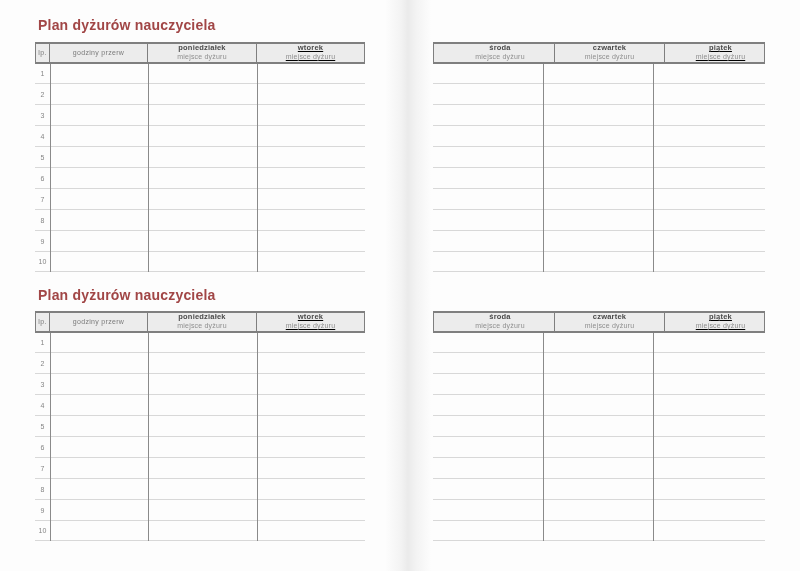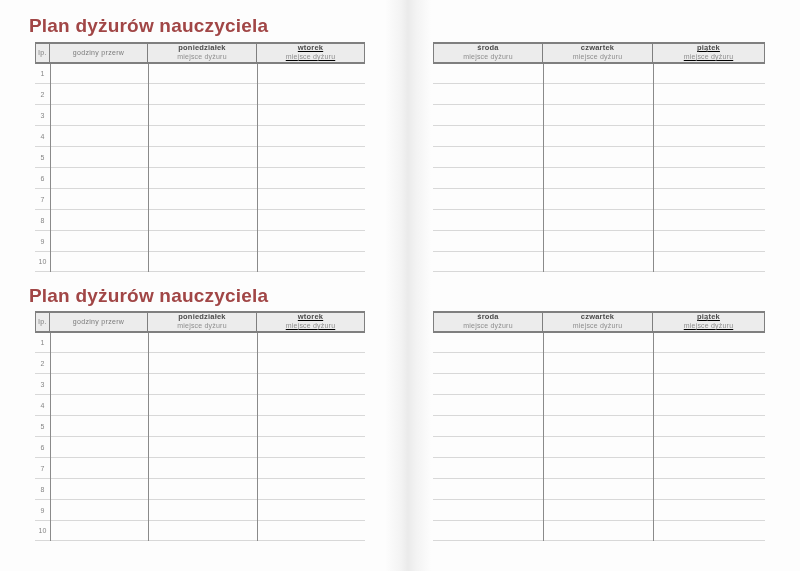--- a/index.html
+++ b/index.html
@@ -22,22 +22,22 @@
       rgba(110,110,110,0) 0%,
       rgba(110,110,110,0.07) 35%,
       rgba(110,110,110,0.13) 50%,
       rgba(110,110,110,0.07) 68%,
       rgba(110,110,110,0) 100%);
     pointer-events: none;
   }
 
   .page-title {
     position: absolute;
-    left: 29px;
-    font-size: 19px;
+    left: 38px;
+    font-size: 14px;
     line-height: 15px;
     font-weight: bold;
     letter-spacing: 0.2px;
     color: var(--accent, #a14646);
   }
   .title-top { top: 18px; }
   .title-bottom { top: 288px; }
 
   .dtable { position: absolute; }
   .lt { left: 35px;  width: 330px; }
@@ -49,21 +49,21 @@
   .thead {
     display: grid;
     box-sizing: border-box;
     height: 21.5px;
     background: var(--header-bg, #ececec);
     border: 1px solid var(--header-border, #7f7f7f);
     border-top-width: 2px;
     border-bottom-width: 2px;
   }
   .cols-l { grid-template-columns: 14px 98px 109px 107px; }
-  .cols-r { grid-template-columns: 109px 110px 111px; }
+  .cols-r { grid-template-columns: 109px 110px 111px; padding-left: 12px; }
   .th {
     display: flex;
     flex-direction: column;
     align-items: center;
     justify-content: center;
     gap: 1px;
     border-right: 1px solid var(--header-border, #7f7f7f);
     overflow: hidden;
   }
   .th:last-child { border-right: none; text-decoration: underline; }

